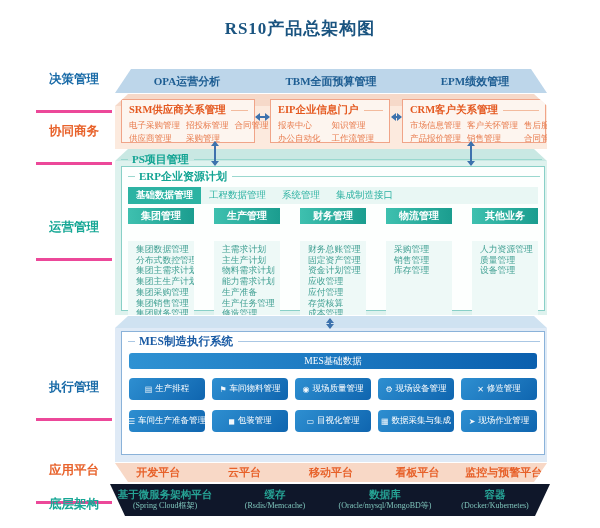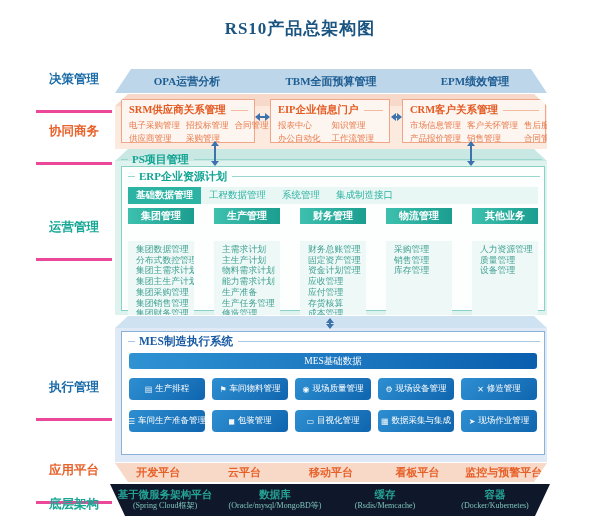--- a/index.html
+++ b/index.html
@@ -307,26 +307,26 @@
     <span>看板平台</span>
     <span>监控与预警平台</span>
   </div>
 
   <div class="band infra">
     <div class="infra-item">
       <div class="infra-name">基于微服务架构平台</div>
       <div class="infra-sub">(Spring Cloud框架)</div>
     </div>
     <div class="infra-item">
+      <div class="infra-name">缓存</div>
+      <div class="infra-sub">(Rsdis/Memcache)</div>
+    </div>
+    <div class="infra-item">
       <div class="infra-name">数据库</div>
       <div class="infra-sub">(Oracle/mysql/MongoBD等)</div>
-    </div>
-    <div class="infra-item">
-      <div class="infra-name">缓存</div>
-      <div class="infra-sub">(Rsdis/Memcache)</div>
     </div>
     <div class="infra-item">
       <div class="infra-name">容器</div>
       <div class="infra-sub">(Docker/Kubernetes)</div>
     </div>
   </div>
 
 </div>
 
 </body></html>

